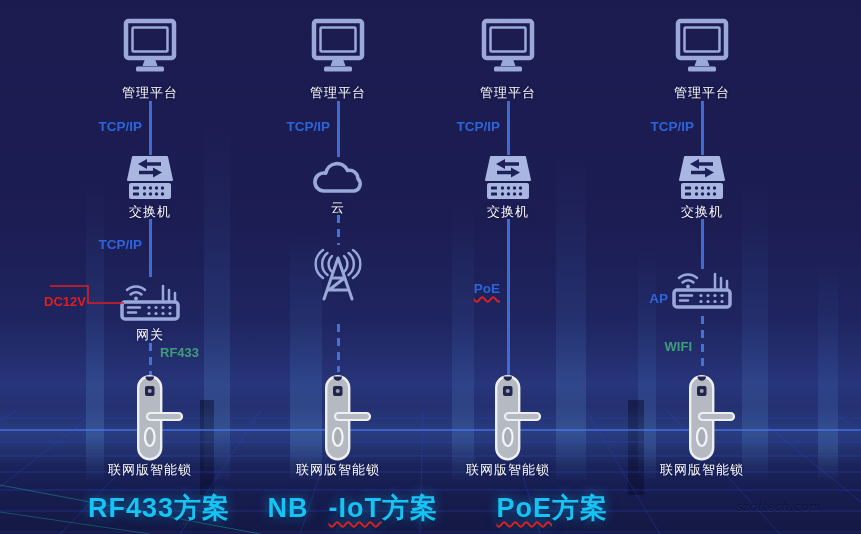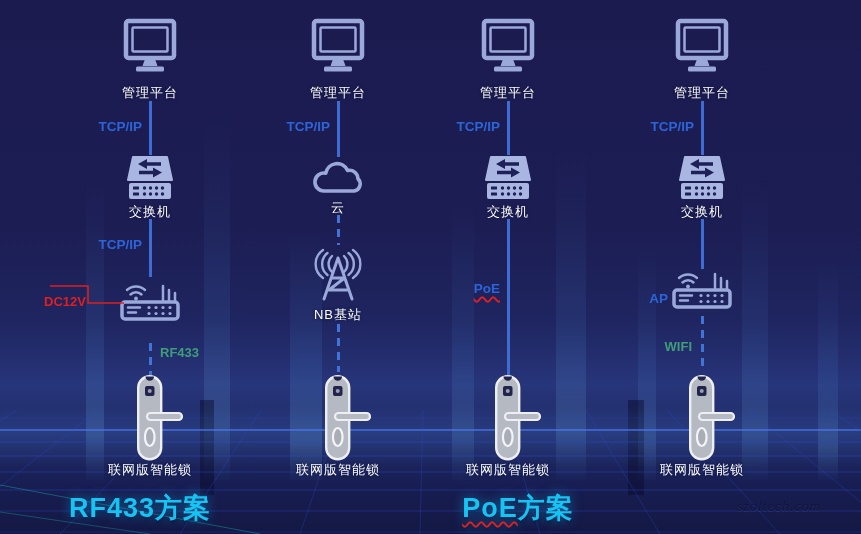--- a/index.html
+++ b/index.html
@@ -18,21 +18,21 @@
   .icon{position:absolute;}
   .vline{position:absolute;left:98.5px;width:3px;}
   .vline.solid{background:#3f6cd2;}
   .vline.dashed{background:repeating-linear-gradient(180deg,#4173d8 0 8px,rgba(0,0,0,0) 8px 14px);}
   .cn-label{position:absolute;left:0;width:100%;text-align:center;color:#ffffff;font-size:13px;letter-spacing:1px;text-shadow:0 0 3px rgba(0,0,40,.6);}
   .proto-label{position:absolute;color:#2d64d8;font-weight:bold;font-size:13.5px;white-space:nowrap;}
   .label-left{right:calc(50% + 8px);text-align:center;}
   .label-right{left:calc(50% + 10px);text-align:left;}
   .green-label{position:absolute;color:#3f9d79;font-size:13px;font-weight:bold;white-space:nowrap;}
   .wavy{text-decoration-line:underline;text-decoration-style:wavy;text-decoration-color:#e01f1f;text-decoration-thickness:1.5px;text-underline-offset:3px;padding-left:20px;}
-  .title{position:absolute;left:0;top:490px;width:100%;text-align:center;color:#16c4f4;
+  .title{position:absolute;left:0;top:490px;width:100%;text-align:right;color:#16c4f4;
     font-size:27px;font-weight:bold;letter-spacing:1px;white-space:nowrap;
     text-shadow:0 0 12px rgba(30,190,255,.55),0 2px 3px rgba(0,10,50,.6);}
   .title .wavy{text-underline-offset:4px;}
   .red-label{position:absolute;left:44px;top:294px;color:#e01f1f;font-size:13px;font-weight:bold;}
   .overlay{position:absolute;left:0;top:0;pointer-events:none;}
   .watermark{position:absolute;left:737px;top:499px;color:rgba(14,17,58,.85);
     font-family:"Liberation Serif",serif;font-style:italic;font-size:14px;letter-spacing:1px;
     text-shadow:0 1px 1px rgba(120,150,220,.18);}
 </style>
 </head>
@@ -128,20 +128,21 @@
         <circle cx="30" cy="27.5" r="1.6"></circle>
           <circle cx="37" cy="27.5" r="1.6"></circle>
           <circle cx="44" cy="27.5" r="1.6"></circle>
           <circle cx="51" cy="27.5" r="1.6"></circle>
         <circle cx="30" cy="33.5" r="1.6"></circle>
           <circle cx="37" cy="33.5" r="1.6"></circle>
           <circle cx="44" cy="33.5" r="1.6"></circle>
           <circle cx="51" cy="33.5" r="1.6"></circle>
       </g>
     </svg>
+    <div class="cn-label" style="top:326px">网关</div>
     <div class="vline dashed" style="top:343px;height:32px"></div>
     <div class="green-label label-right" style="top:345px">RF433</div>
     <svg class="icon" style="left:86px;top:374px" width="48" height="88" viewBox="0 0 48 88">
       <rect x="2.2" y="2.2" width="23" height="83" rx="11.5" fill="#b5b9c1" stroke="#edeff3" stroke-width="2.4"></rect>
       <path d="M9.5 2.6 a4.2 4.2 0 0 0 8.5 0 z" fill="#23244e"></path>
       <rect x="9" y="12" width="9.5" height="10" rx="2" fill="#23244e"></rect>
       <circle cx="13.75" cy="17" r="2" fill="#9aa0aa"></circle>
       <rect x="11" y="39" width="35" height="7" rx="3.5" fill="#b5b9c1" stroke="#edeff3" stroke-width="2.2"></rect>
       <ellipse cx="13.75" cy="63" rx="4.8" ry="9" fill="#a9adb6" stroke="#f2f4f8" stroke-width="2.2"></ellipse>
     </svg>
@@ -175,31 +176,33 @@
       </g>
       <g stroke="#9aa9da" fill="none" stroke-width="2.4" stroke-linecap="round">
         <path d="M26 10 A11 11 0 0 0 26 26"></path>
         <path d="M21.5 7 A14 14 0 0 0 21.5 29"></path>
         <path d="M17 4 A17 17 0 0 0 17 32"></path>
         <path d="M38 10 A11 11 0 0 1 38 26"></path>
         <path d="M42.5 7 A14 14 0 0 1 42.5 29"></path>
         <path d="M47 4 A17 17 0 0 1 47 32"></path>
       </g>
     </svg>
-    <div class="cn-label" style="top:306px">NB基站</div>
     <div class="vline dashed" style="top:324px;height:48px"></div>
     <svg class="icon" style="left:86px;top:374px" width="48" height="88" viewBox="0 0 48 88">
       <rect x="2.2" y="2.2" width="23" height="83" rx="11.5" fill="#b5b9c1" stroke="#edeff3" stroke-width="2.4"></rect>
       <path d="M9.5 2.6 a4.2 4.2 0 0 0 8.5 0 z" fill="#23244e"></path>
       <rect x="9" y="12" width="9.5" height="10" rx="2" fill="#23244e"></rect>
       <circle cx="13.75" cy="17" r="2" fill="#9aa0aa"></circle>
       <rect x="11" y="39" width="35" height="7" rx="3.5" fill="#b5b9c1" stroke="#edeff3" stroke-width="2.2"></rect>
       <ellipse cx="13.75" cy="63" rx="4.8" ry="9" fill="#a9adb6" stroke="#f2f4f8" stroke-width="2.2"></ellipse>
     </svg>
     <div class="cn-label" style="top:461px">联网版智能锁</div>
+    <div class="title">
+      <span>NB</span><span class="wavy">-IoT</span><span>方案</span>
+    </div>
   </div>
 
   <div class="column" style="left:408px">
     <svg class="icon" style="left:73px;top:18px" width="54" height="58" viewBox="0 0 54 58">
       <g stroke="#9aa9da" fill="none">
         <rect x="3" y="3" width="48" height="37" rx="2.5" stroke-width="4.5"></rect>
         <rect x="9.5" y="9.5" width="35" height="24" rx="1" stroke-width="2.5"></rect>
       </g>
       <polygon points="22,41 32,41 34.5,48 19.5,48" fill="#9aa9da"></polygon>
       <rect x="13" y="48.5" width="28" height="5" rx="1.5" fill="#9aa9da"></rect>

